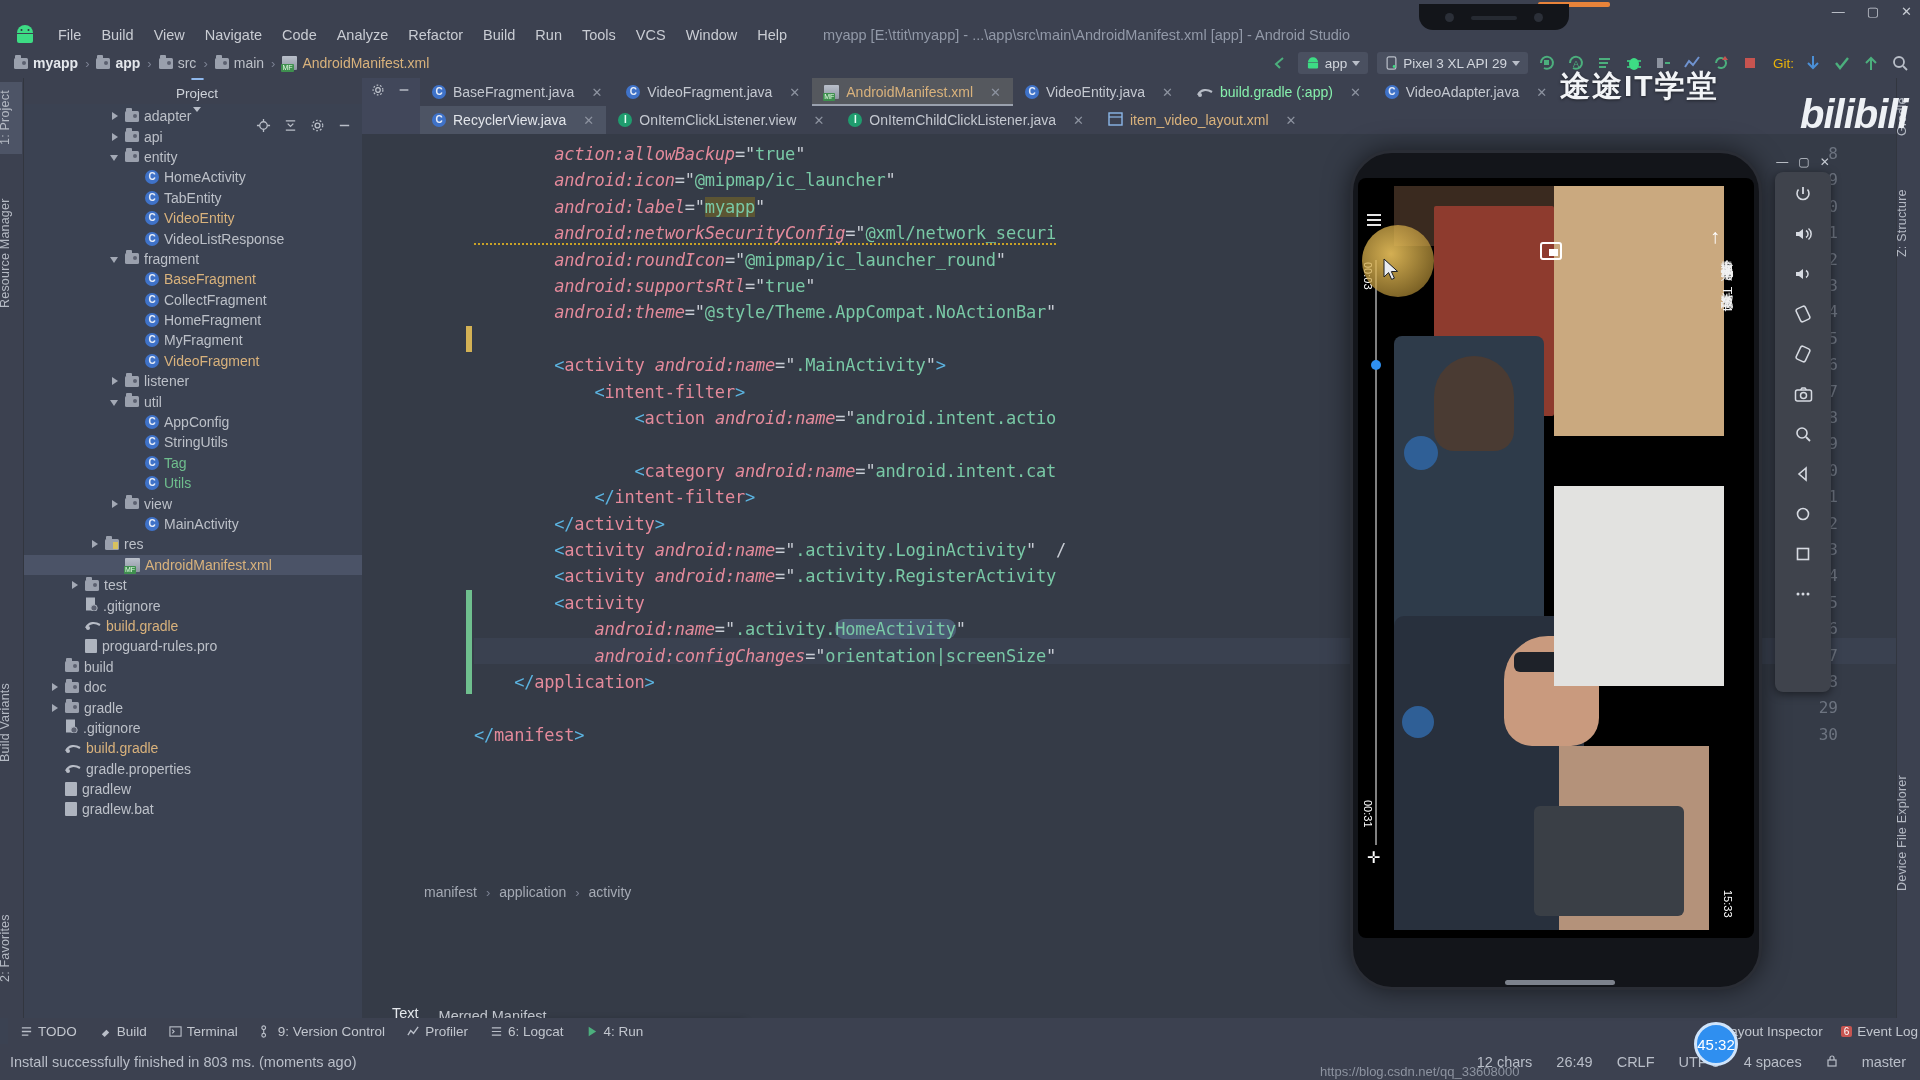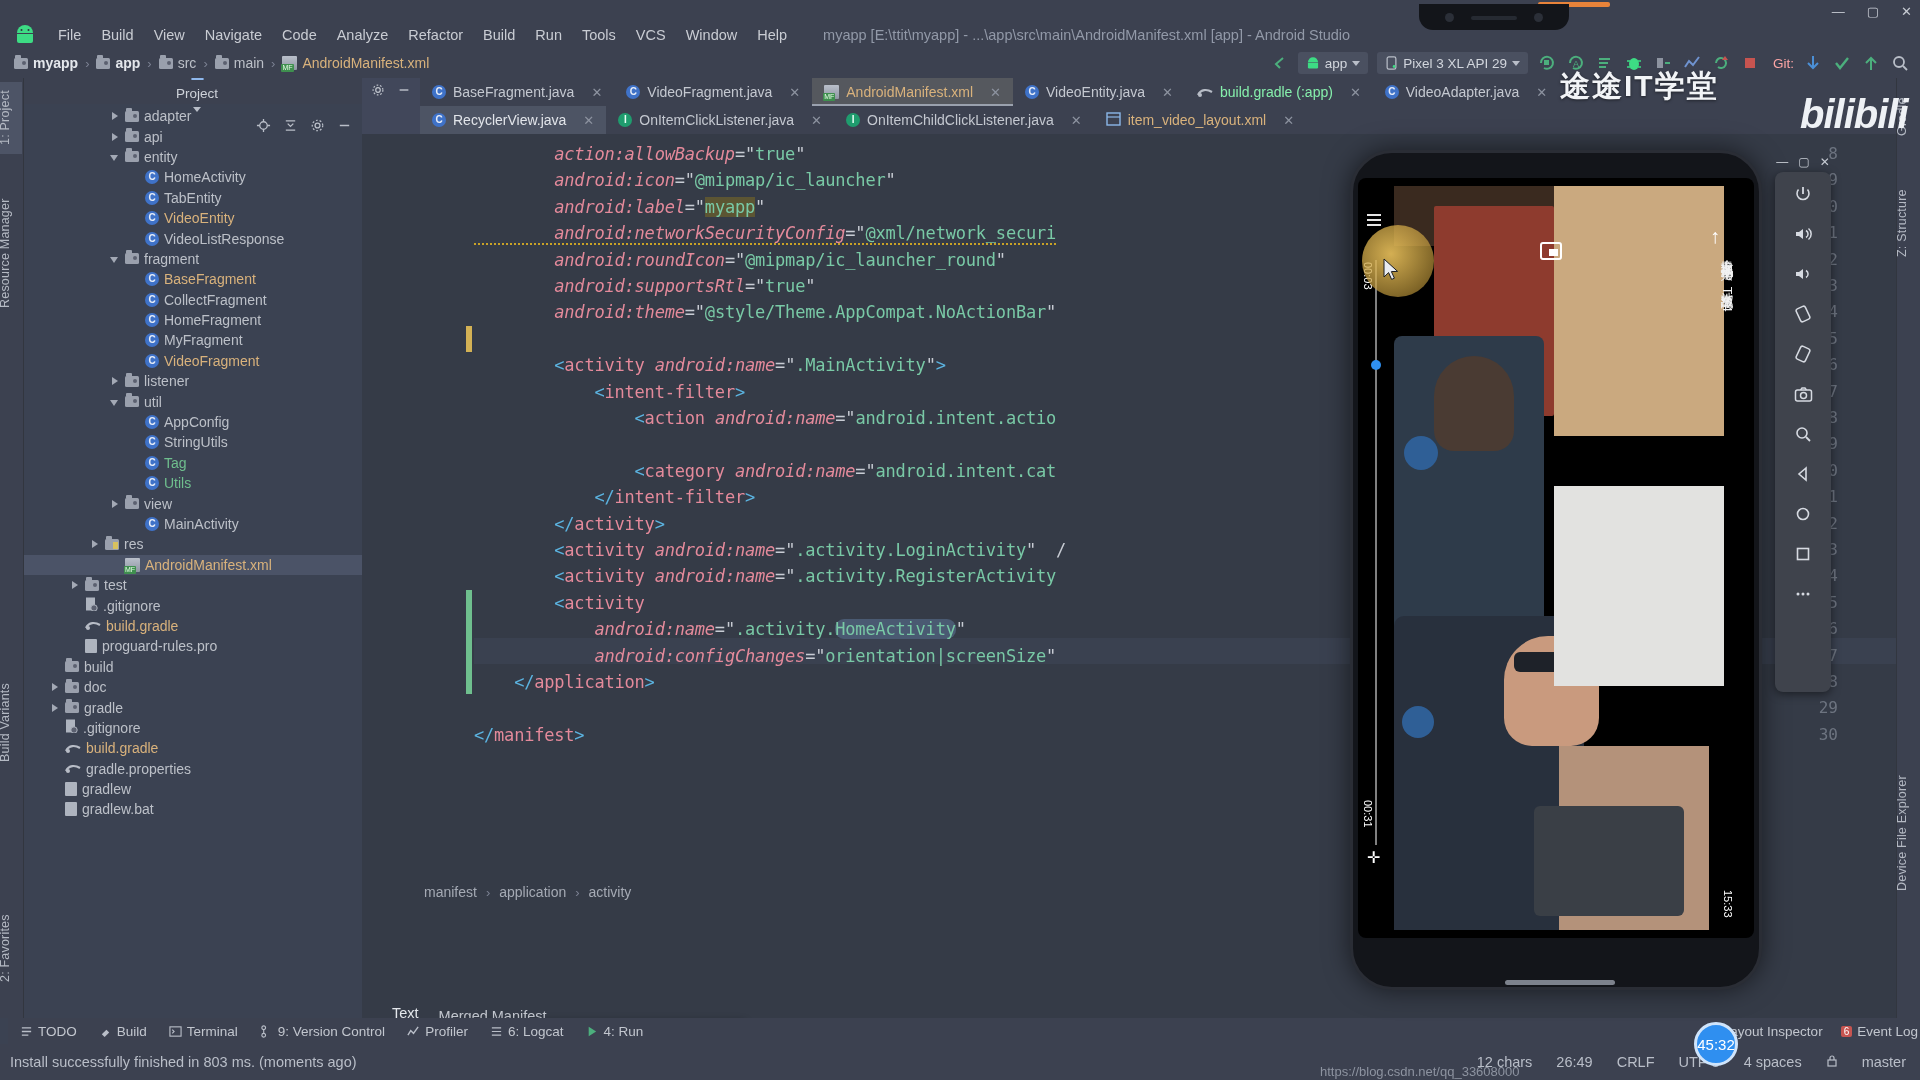--- a/index.html
+++ b/index.html
@@ -71,21 +71,21 @@
     position: absolute; right: 10px; top: 0; height: 30px;
     display: flex; align-items: center; gap: 9px;
   }
   .cfg-chip {
     display: flex; align-items: center; gap: 5px;
     background: #4a5060; height: 22px; padding: 0 8px; border-radius: 3px;
     color: #d2d6dd; font-size: 13.5px; white-space: nowrap; cursor: default;
   }
   .caret-dn { width:0;height:0;border-left:4px solid transparent;border-right:4px solid transparent;border-top:5px solid #b9bec8; }
   .tb-ico { width: 20px; height: 20px; position: relative; cursor: default; }
-  .git-label { color:#fca5a5; font-size:13.5px; margin-left:4px; }
+  .git-label { color:#eab308; font-size:13.5px; margin-left:4px; }
 
   
   .left-strip {
     position: absolute; left: 0; top: 78px; width: 24px; height: 940px;
     background: #3c4150; border-right: 1px solid #32363f;
   }
   .vtab {
     position: absolute; left: -2px; width: 24px;
     writing-mode: vertical-rl; transform: rotate(180deg);
     color: #b4b9c3; font-size: 12.5px; white-space: nowrap; letter-spacing: .2px;
@@ -754,21 +754,21 @@
     <div class="tabrow r2">
       <div class="tab-tools"></div>
       <div id="tabs2" style="display:flex;">
           <div class="etab active2">
             <span class="ic-c">C</span>
             <span>RecyclerView.java</span>
             <span class="x">✕</span>
           </div>
           <div class="etab">
             <span class="ic-i">I</span>
-            <span>OnItemClickListener.java</span>
+            <span>OnItemClickListener.view</span>
             <span class="x">✕</span>
           </div>
           <div class="etab">
             <span class="ic-i">I</span>
             <span>OnItemChildClickListener.java</span>
             <span class="x">✕</span>
           </div>
           <div class="etab">
             <span><svg width="15" height="14" viewBox="0 0 15 14">
                 <rect x="1" y="1" width="13" height="12" fill="none" stroke="#8bb7e8" stroke-width="1.4"></rect>

